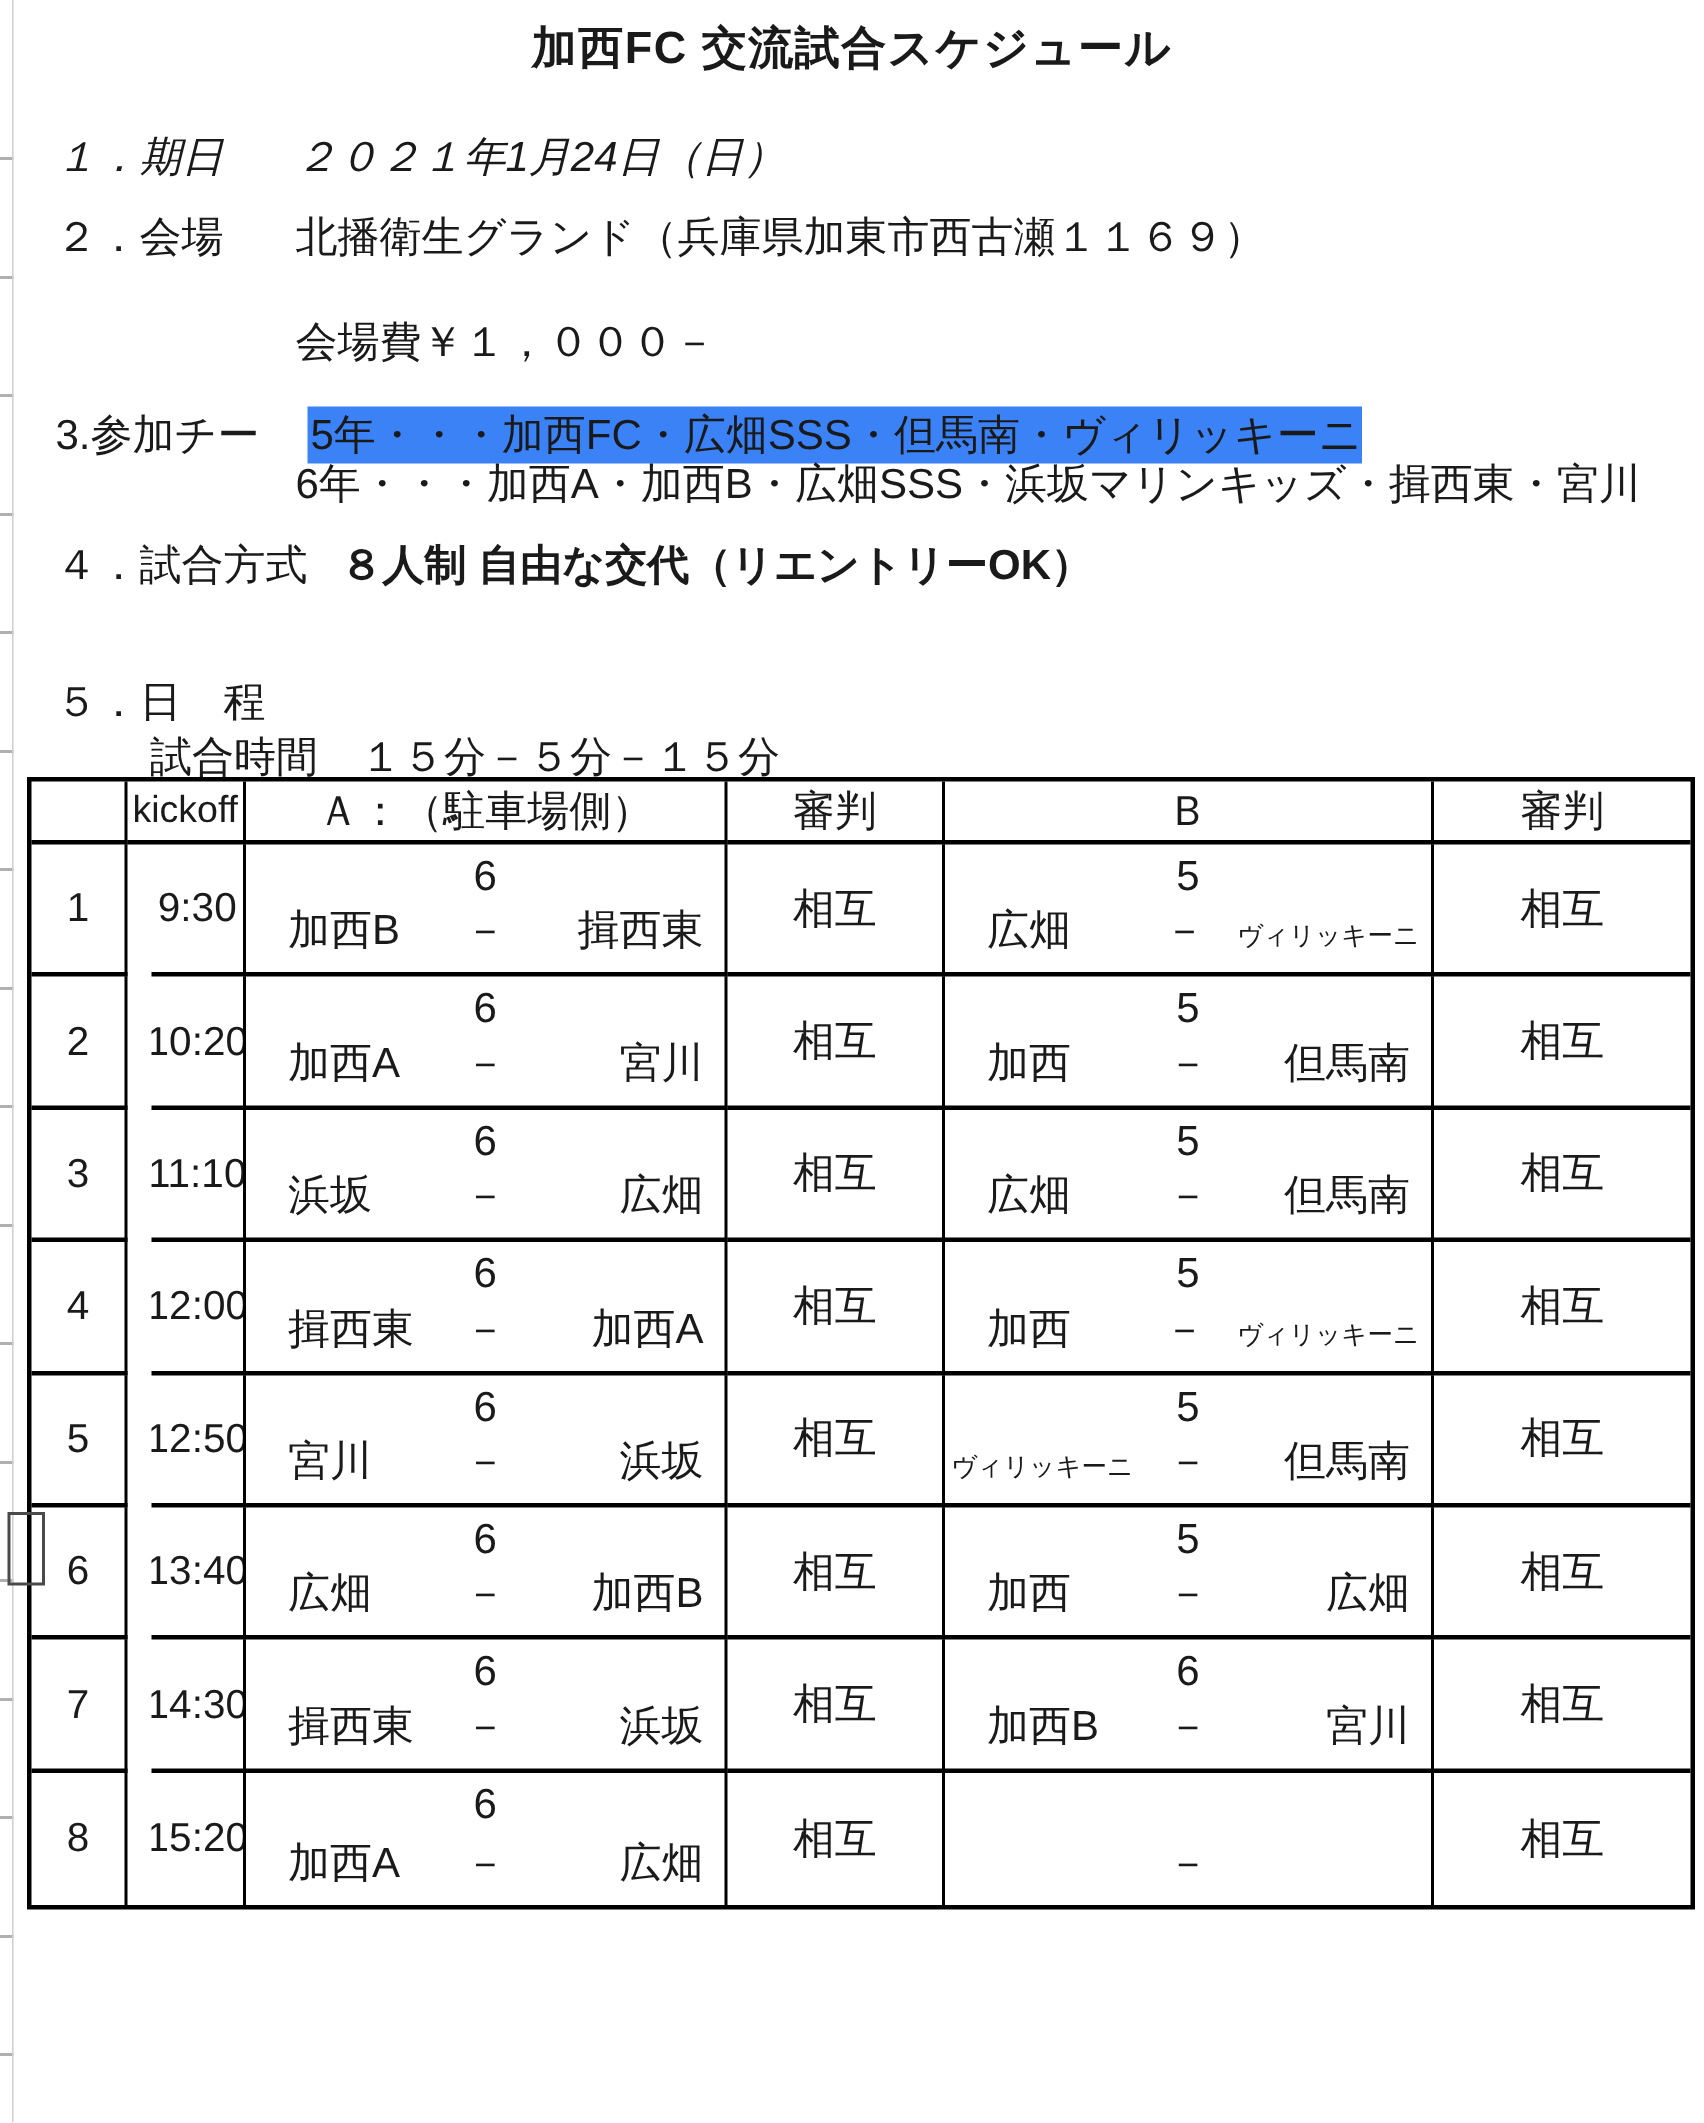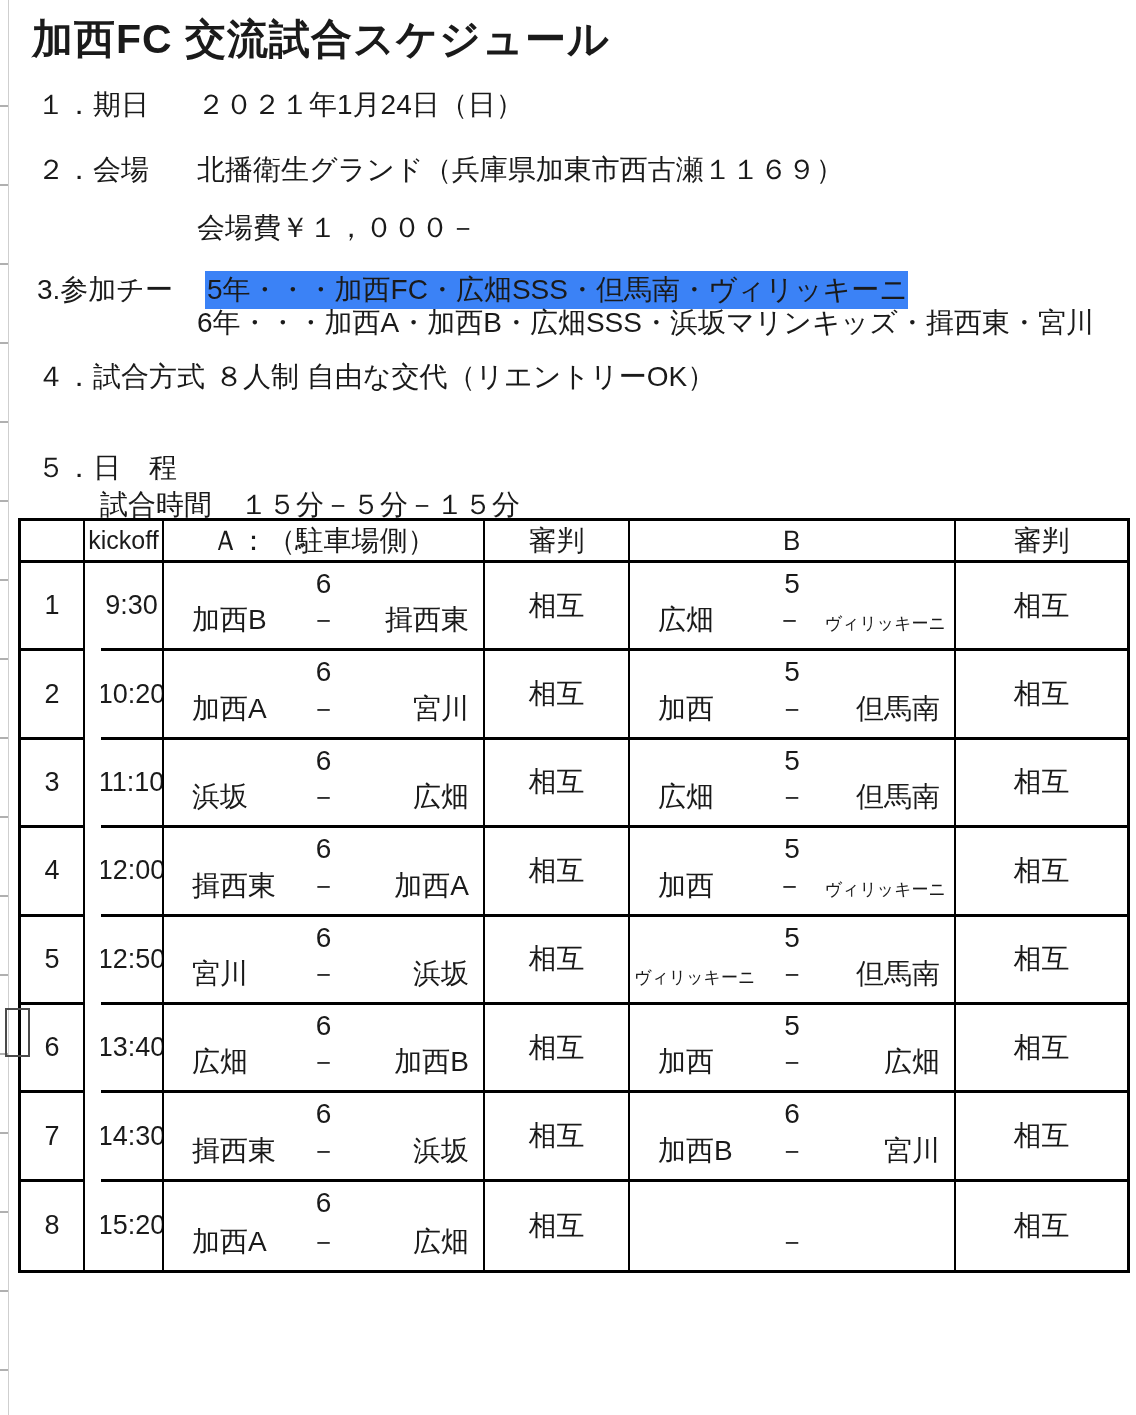--- a/index.html
+++ b/index.html
@@ -15,38 +15,38 @@
     background:repeating-linear-gradient(to bottom, transparent 0px, transparent 77px, #b0b0b0 77px, #b0b0b0 79px);
   }
   .margin-line {
     position:absolute; left:8px; top:0; width:1px; height:1415px; background:#cfcfcf;
   }
   .page-break-handle {
     position:absolute; left:5px; top:1008px; width:25px; height:49px;
     border:2px solid #4a4a4a; background:transparent; z-index:5;
   }
   .title {
-    position:absolute; top:12px; left:0; width:1136px; text-align:left;
-    font-size:41px; font-weight:600; letter-spacing:1px; white-space:nowrap;padding-left:32px;
+    position:absolute; top:12px; left:0; width:1136px; text-align:center;
+    font-size:30px; font-weight:600; letter-spacing:1px; white-space:nowrap;
   }
   .info-line { position:absolute; left:37px; font-size:28px; white-space:nowrap; }
   .info-label { display:inline-block; width:160px; }
-  .y-date   { top:86px; }
-  .y-venue  { top:151px; }
+  .y-date   { top:86px;font-style:italic; }
+  .y-venue  { top:139px; }
   .y-fee    { top:209px; left:197px; }
   .y-teams5 { top:271px; }
   .y-teams6 { top:304px; left:197px; }
   .y-format { top:358px; }
   .y-sched  { top:449px; }
   .y-time   { top:486px; left:100px; }
   .teams-label {
     display:inline-block; width:137px; overflow:hidden; white-space:nowrap; vertical-align:bottom;
   }
   .grade5-text { position:absolute; left:168px; top:0; background:#3b82f6; padding-left:2px; }
-  .format-value { margin-left:10px; }
+  .format-value { margin-left:22px;font-weight:bold; }
 
   
   .schedule-table {
     position:absolute; left:18px; top:518px; width:1112px;
     border:3px solid #000; background:#fff;
     display:grid;
     grid-template-columns:64px 79px 321px 145px 326px 171px;
     grid-template-rows:42px repeat(8, 88.4px);
   }
   .tr { display:contents; }

